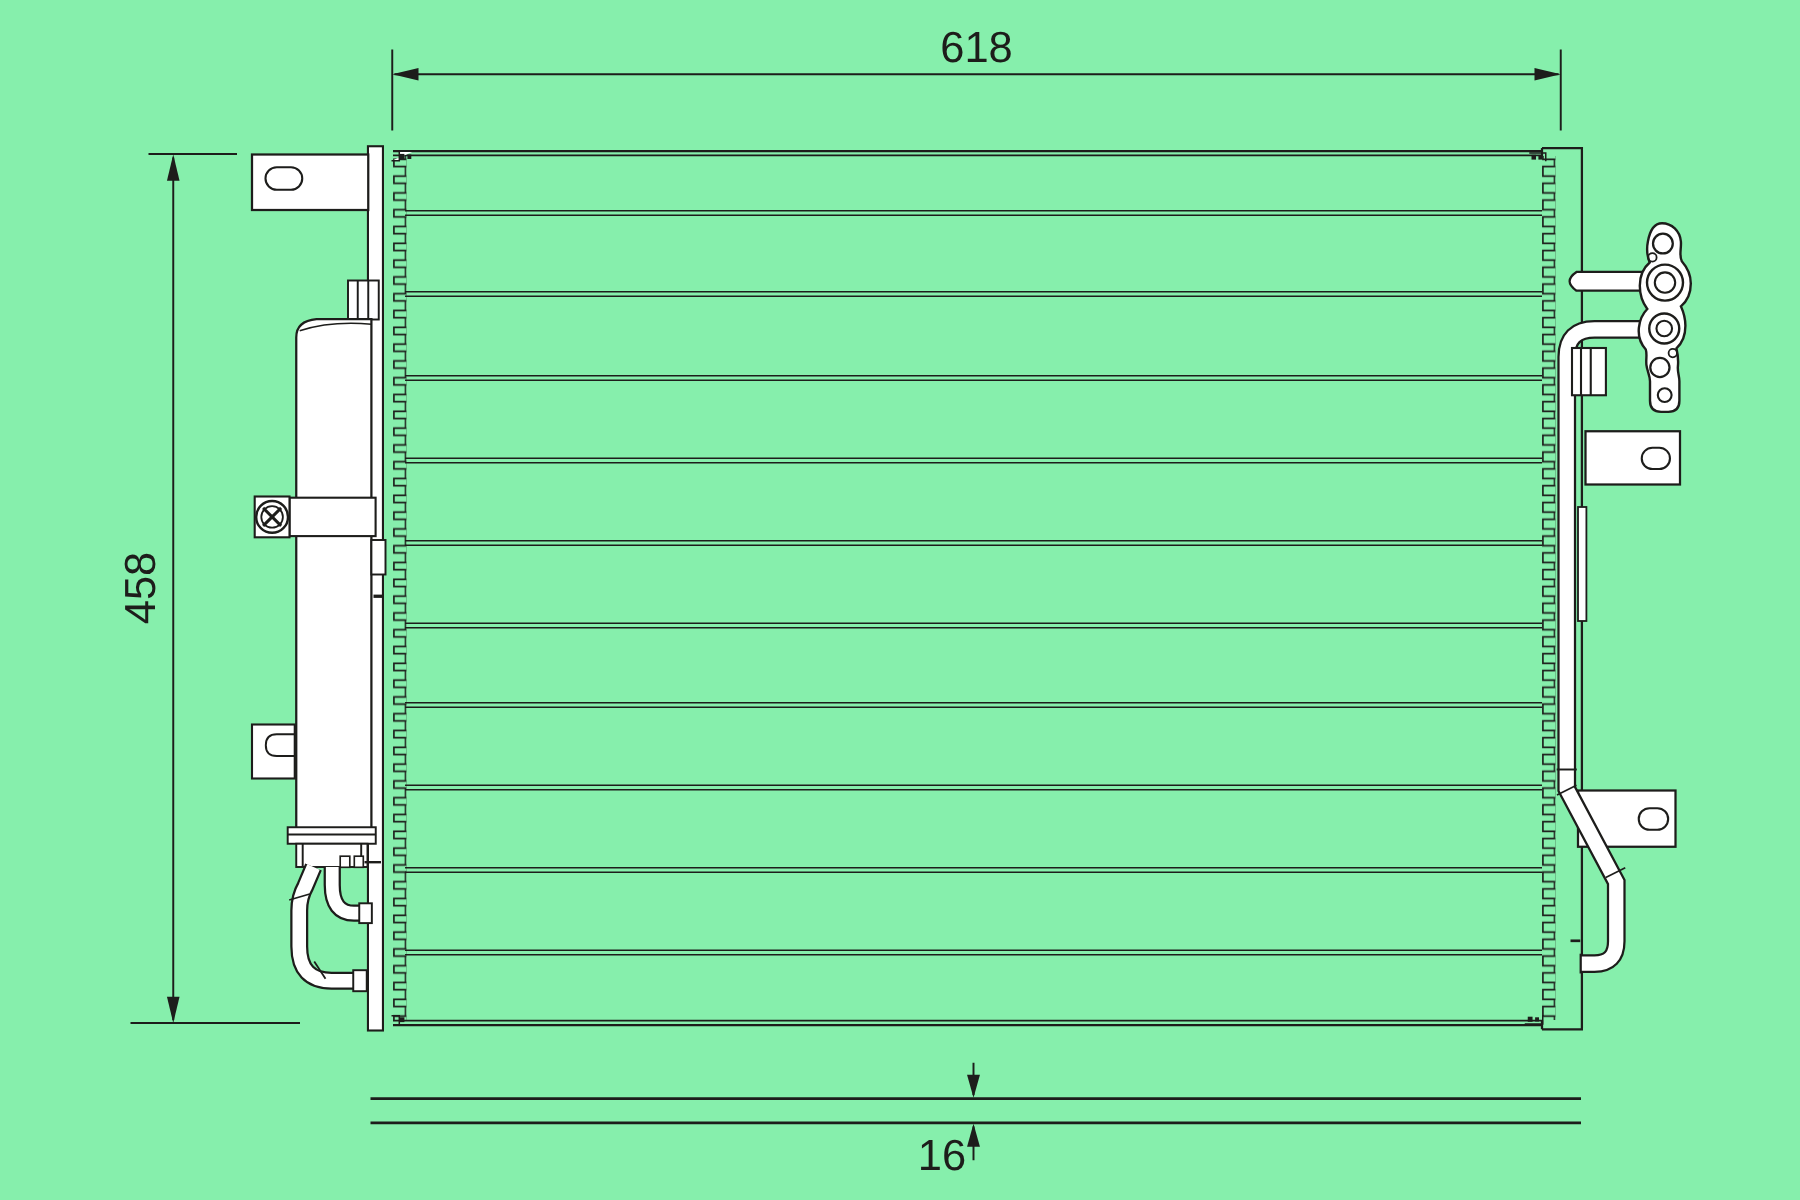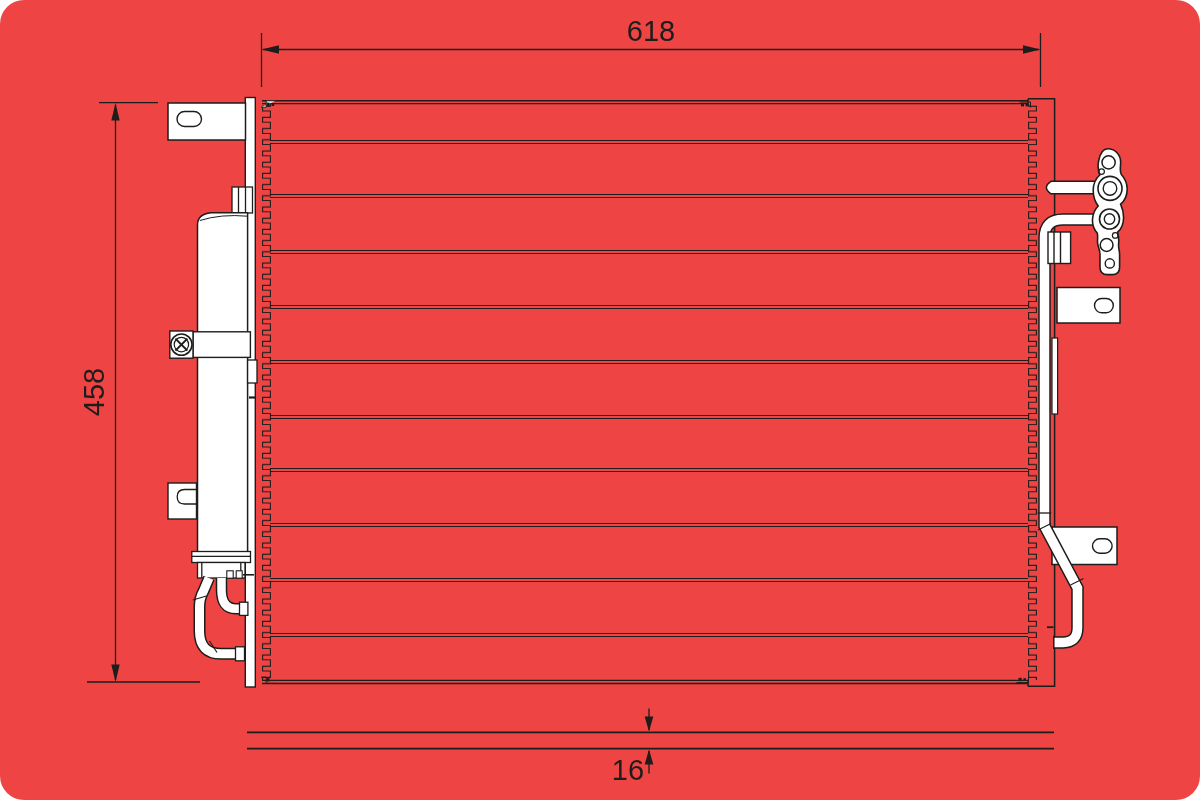--- a/index.html
+++ b/index.html
@@ -1,17 +1,17 @@
 <!DOCTYPE html>
 <html><head>
 <meta charset="utf-8">
 <style>
   html,body{margin:0;padding:0;background:#fff;}
-  .stage{position:relative;width:1200px;height:800px;background:#ef4444;overflow:hidden;
-         font-family:"Liberation Sans", sans-serif;border-radius:24px;}
+  .stage{position:relative;width:1200px;height:800px;background:#86efac;overflow:hidden;
+         font-family:"Liberation Sans", sans-serif;}
   svg{display:block;}
   .dim-text{font-family:"Liberation Sans", sans-serif;font-size:29px;fill:#1d1d1b;}
 </style>
 </head>
 <body>
 
 <div class="stage">
 <svg width="1200" height="800" viewBox="0 0 1200 800">
   <defs>
     <pattern id="finL" x="262" y="104" width="9" height="11.2" patternUnits="userSpaceOnUse">

